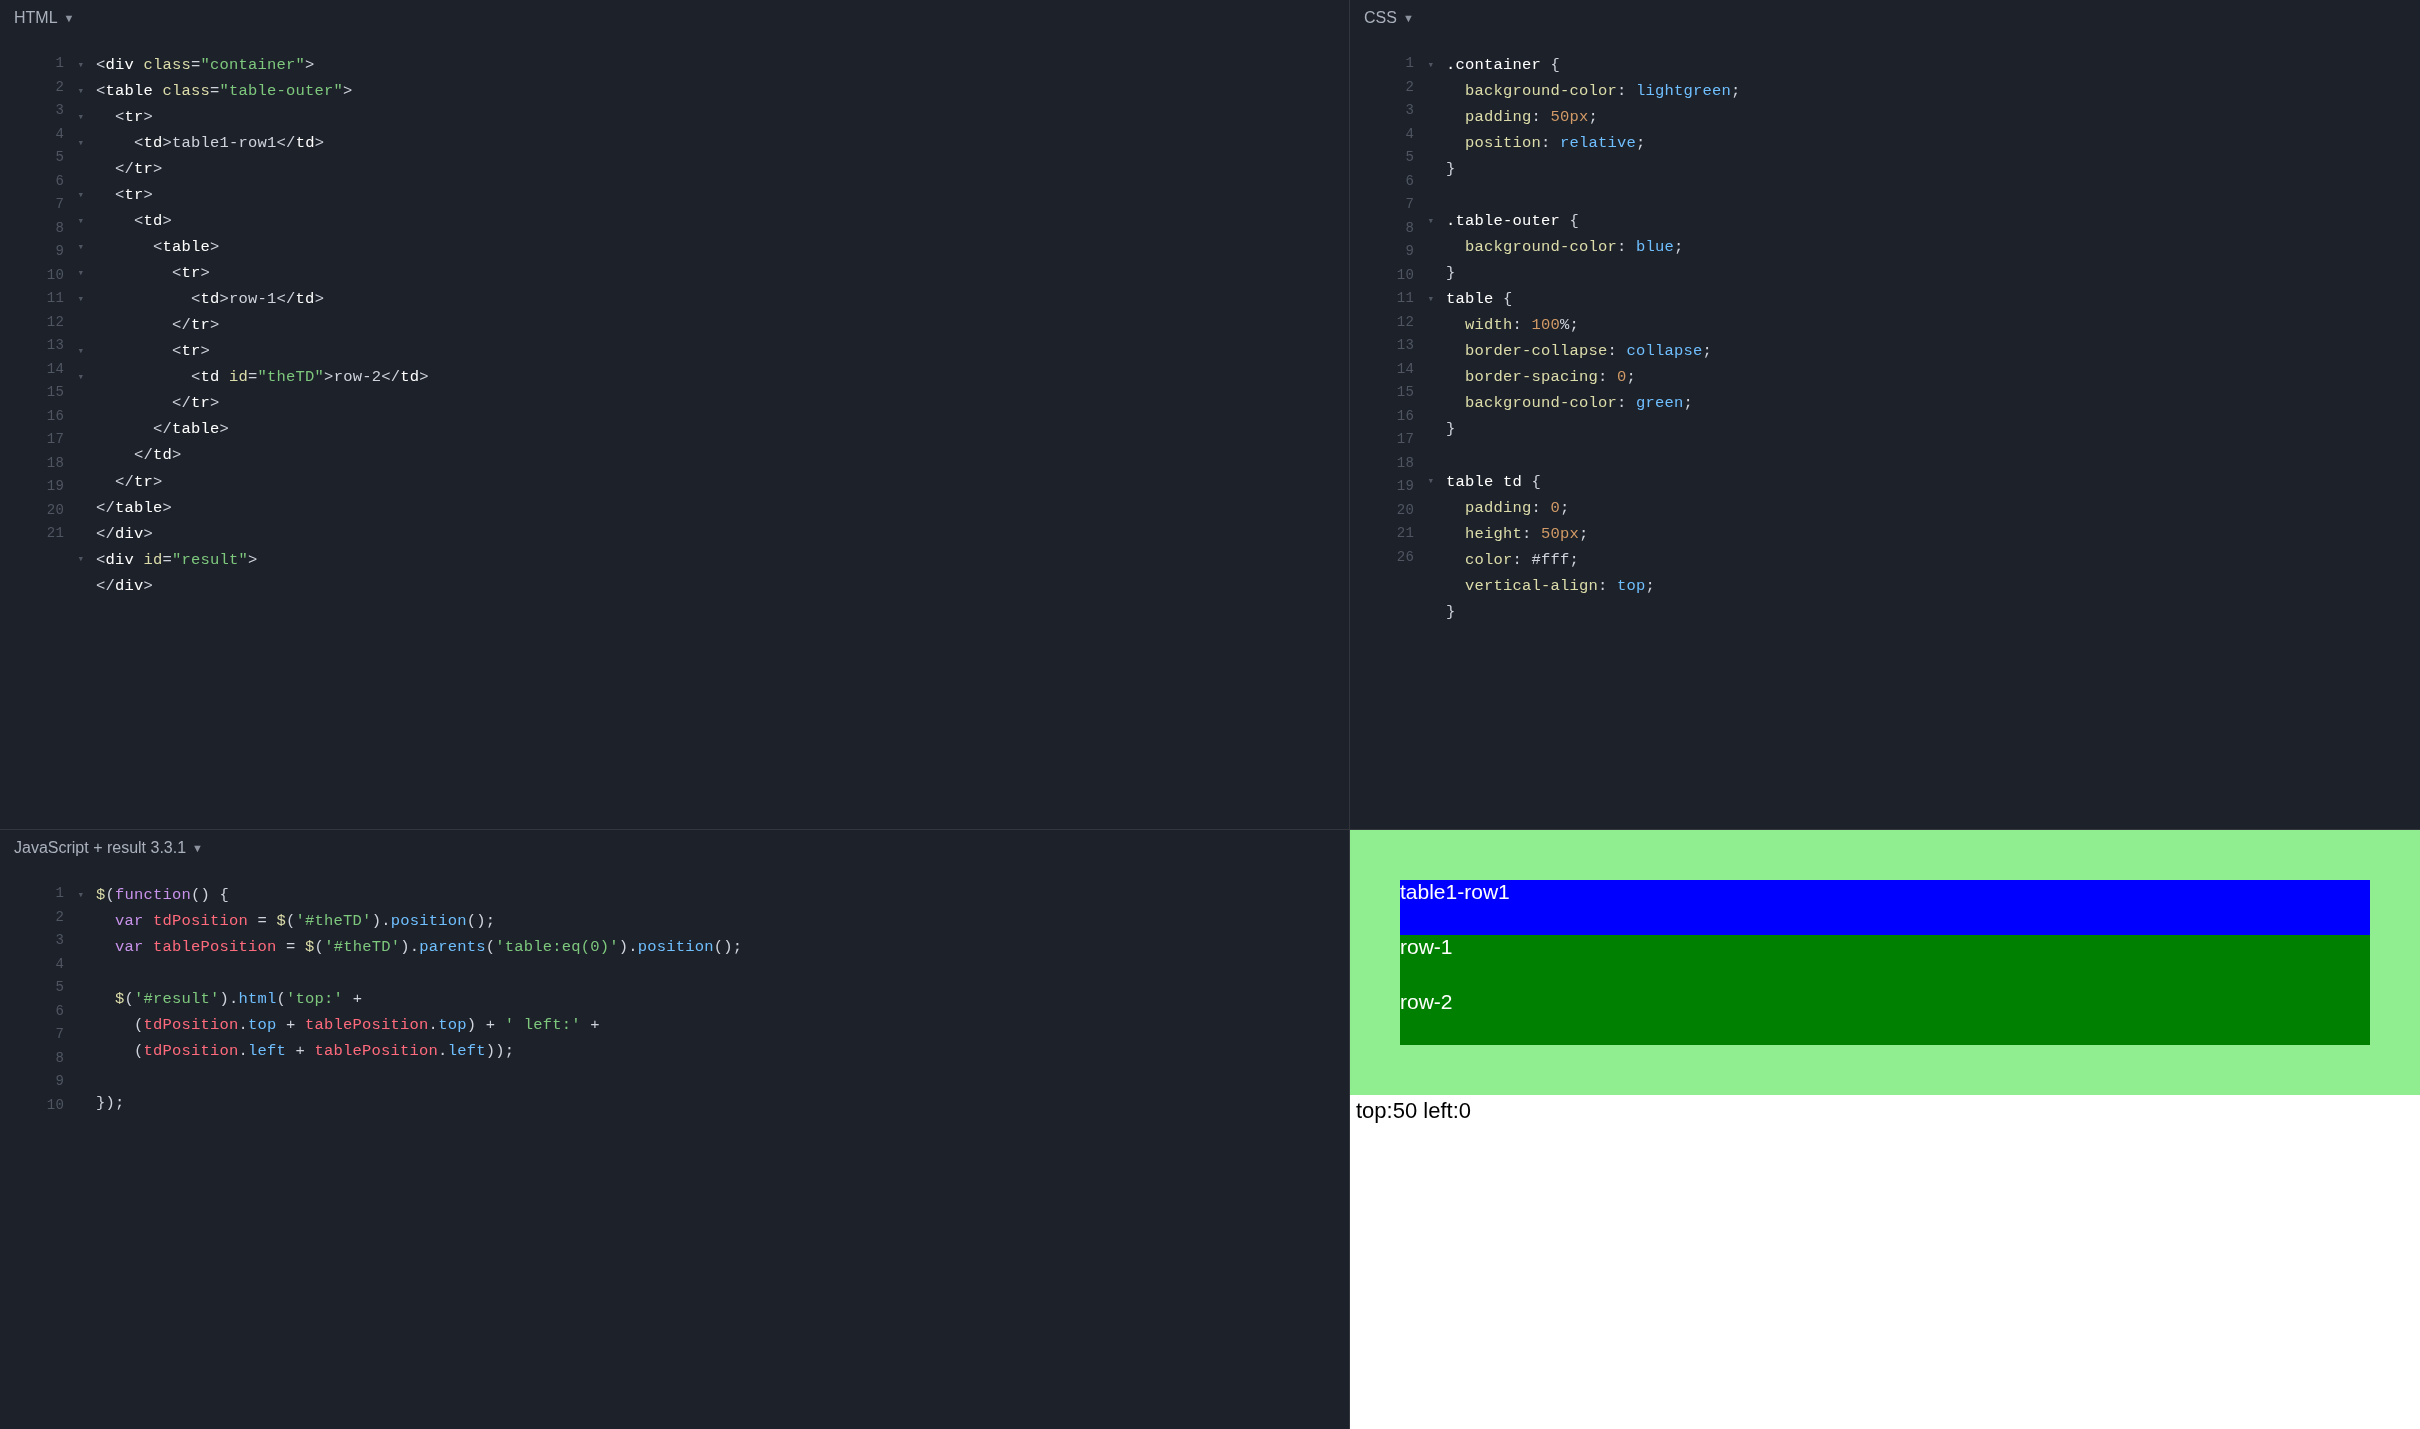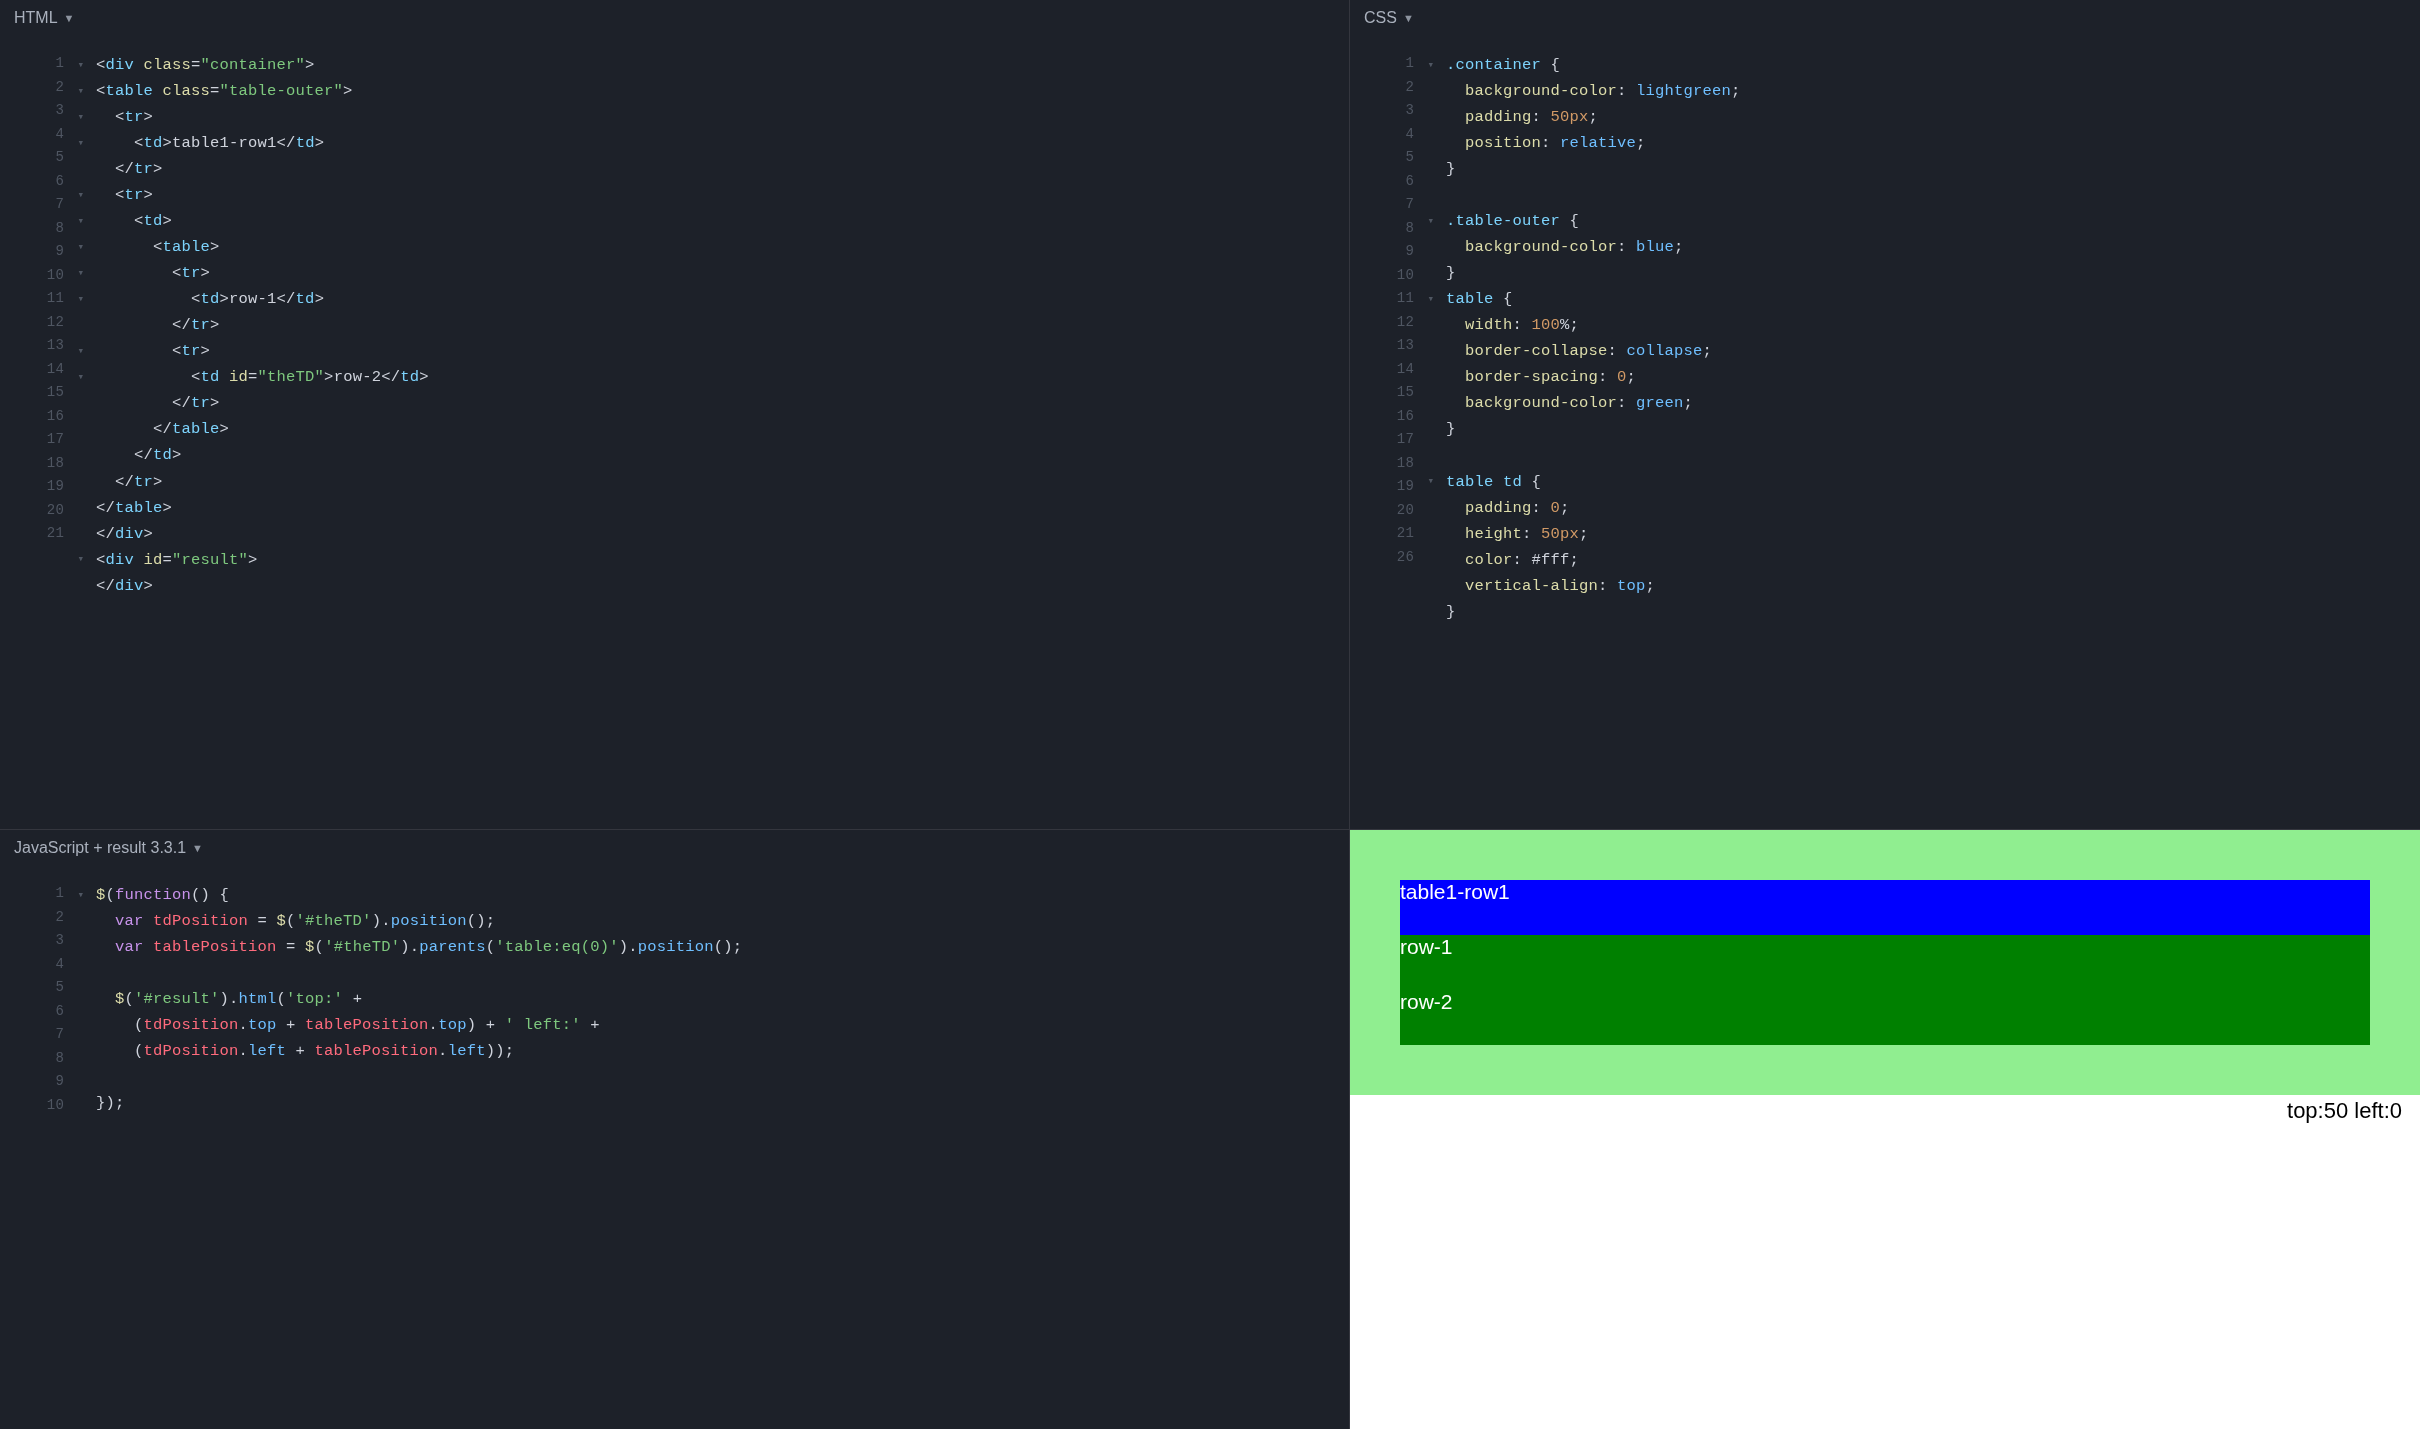--- a/index.html
+++ b/index.html
@@ -77,21 +77,21 @@
   .fold-col .fr.has::before { content: "▾"; }
   .code {
     padding: 16px 0 0 6px;
     white-space: pre;
     color: #cfd3dc;
   }
   .code .row { height: 1.68em; }
 
   
   .tk-punct   { color: #cfd3dc; }
-  .tk-tag     { color: #7dd3fc; }      
+  .tk-tag     { color: #ffffff; }      
   .tk-attr    { color: #dcdcaa; }      
   .tk-string  { color: #7ec87e; }      
   .tk-text    { color: #cfd3dc; }
   .tk-keyword { color: #c792ea; text-align: right; }      
   .tk-num     { color: #d19a66; }      
   .tk-value   { color: #6fbfff; }      
   .tk-brace   { color: #cfd3dc; }
   .tk-hex     { color: #cfd3dc; text-align: right; }
   .tk-varname { color: #ff6b7d; }
   .tk-func    { color: #6fbfff; }
@@ -128,22 +128,21 @@
   .prev-table-outer td, .prev-table-inner td {
     padding: 0;
     height: 55px;
     color: #fff;
     vertical-align: top;
     font-size: 21px;
   }
   .prev-result {
     color: #000;
     font-size: 22px;
-    padding: 3px 18px;
-    text-align: right;
+    padding: 3px 6px;
   }
 </style>
 </head>
 <body>
 
 <div class="app">
 
   <div class="pane">
     <div class="pane-header">
       <span>HTML</span>

